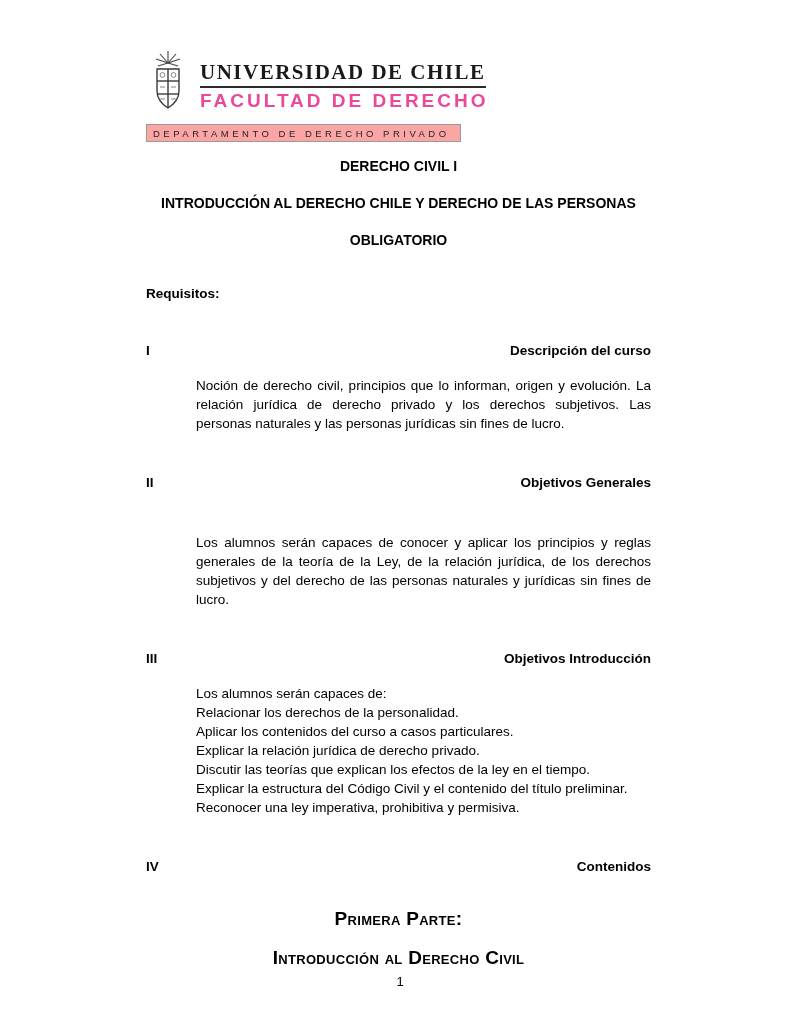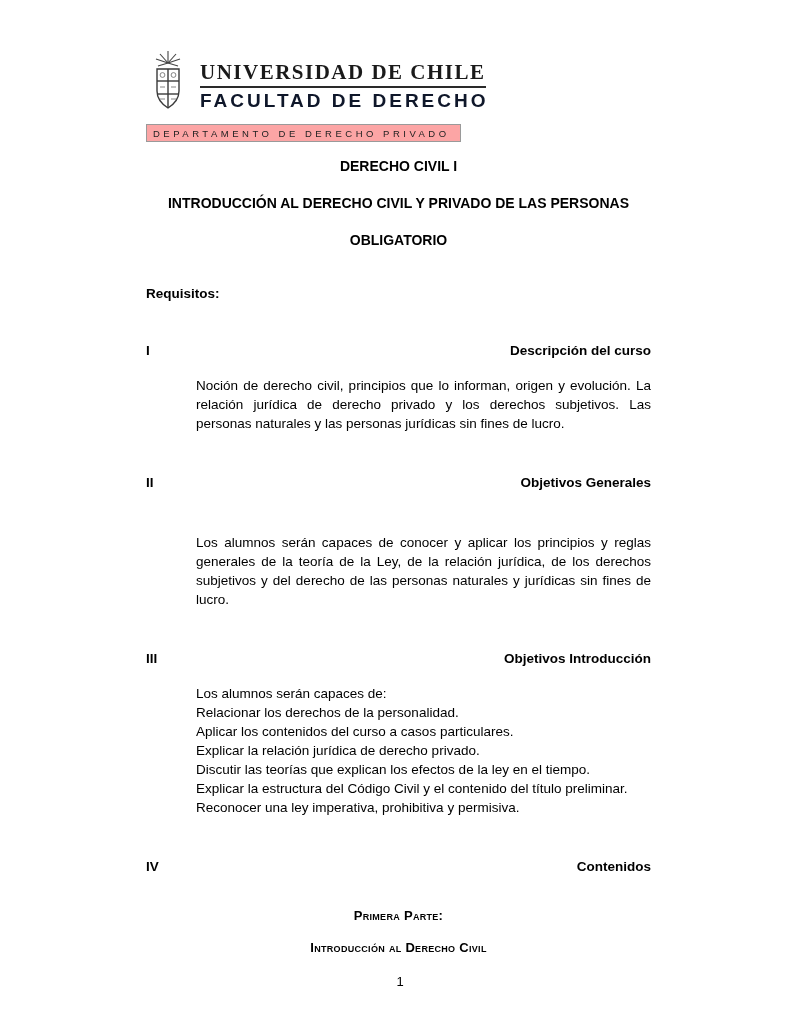--- a/index.html
+++ b/index.html
@@ -30,21 +30,21 @@
     color: #1a1a1a;
     display: inline-block;
     border-bottom: 2px solid #2a2a2a;
     padding-bottom: 1px;
   }
   .fac-name {
     font-family: "Liberation Sans", sans-serif;
     font-size: 19px;
     font-weight: bold;
     letter-spacing: 3px;
-    color: #0f172a;
+    color: #ec4899;
     margin-top: 2px;
   }
   .dept-banner {
     display: inline-block;
     margin-top: 7px;
     background: #fca5a5;
     border: 1px solid #9a9a9a;
     font-size: 9.5px;
     letter-spacing: 3.5px;
     color: #222;
@@ -76,21 +76,21 @@
   }
   .section.big-gap .heading { margin-bottom: 43px; }
   .obj-intro { margin: 0 0 14px 0; line-height: 19px; }
   .obj-item { margin: 0 0 12.5px 0; line-height: 19px; }
 
   
   .part-block { text-align: center; margin-top: 16px; }
   .part-title, .part-subtitle {
     font-weight: bold;
     font-variant: small-caps;
-    font-size: 13px;
+    font-size: 19px;
     margin: 0 0 17px 0;
     letter-spacing: 0.3px;
   }
 
   
   .page-number {
     position: absolute;
     left: 0; right: 0;
     bottom: 46px;
     text-align: center;
@@ -133,21 +133,21 @@
           <span class="univ-name">UNIVERSIDAD DE CHILE</span>
         </div>
         <div class="fac-name">FACULTAD DE DERECHO</div>
       </div>
     </div>
     <div class="dept-banner">DEPARTAMENTO DE DERECHO PRIVADO</div>
   </div>
 
   <div class="titles">
     <p class="title-line">DERECHO CIVIL I</p>
-    <p class="title-line">INTRODUCCIÓN AL DERECHO CIVIL Y PRIVADO DE LAS PERSONAS</p>
+    <p class="title-line">INTRODUCCIÓN AL DERECHO CHILE Y DERECHO DE LAS PERSONAS</p>
     <p class="title-line">OBLIGATORIO</p>
   </div>
 
   <div class="requisitos">
     <div class="req-label">Requisitos:</div>
   </div>
 
   <div class="section">
     <div class="numeral">I</div>
     <div class="content">

